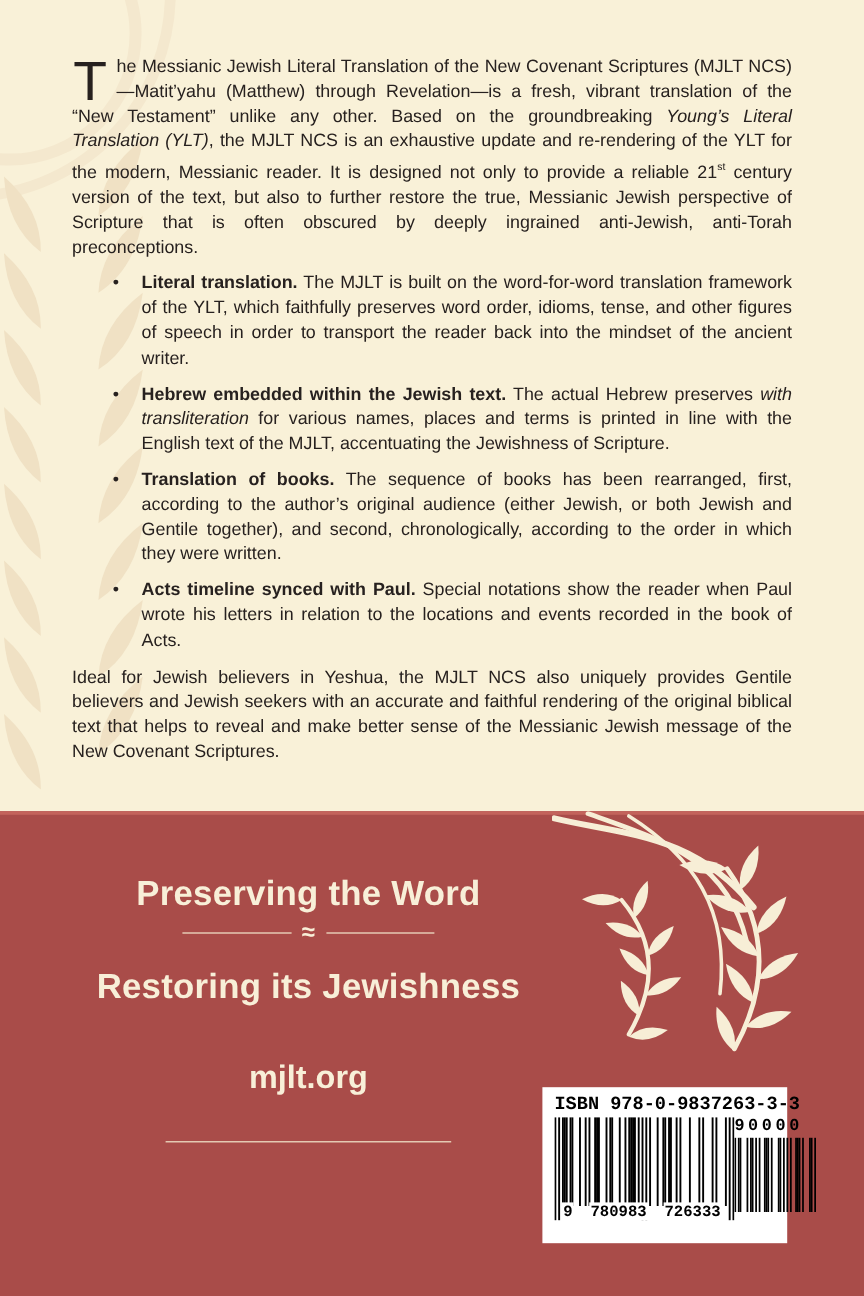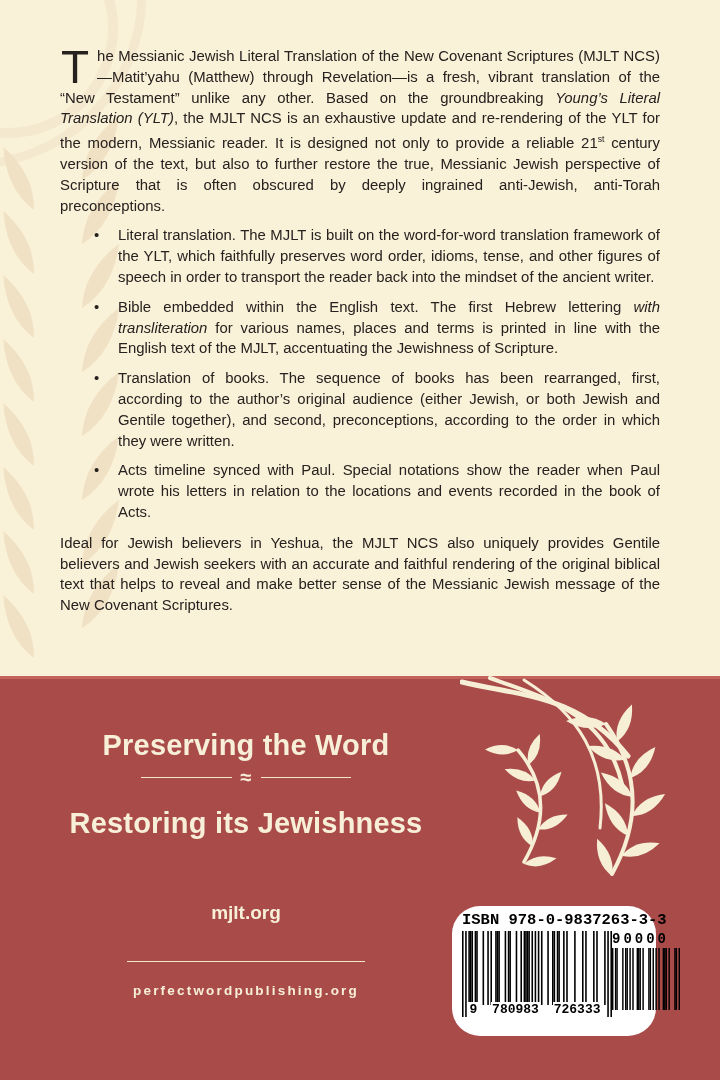--- a/index.html
+++ b/index.html
@@ -6,49 +6,49 @@
   .page{position:relative;width:720px;height:1080px;background:#f9f1d8;overflow:hidden;
         font-family:"Liberation Sans",sans-serif;}
   
   .top{position:relative;height:676px;box-sizing:border-box;padding:46px 60px 0;}
   .watermark{position:absolute;left:0;top:0;z-index:0;pointer-events:none;}
   .content{position:relative;z-index:1;}
   .para{font-size:14.9px;line-height:20.8px;text-align:justify;color:#27211f;margin:0 0 9px;}
   .para:last-child{margin-bottom:0;}
   .dropcap{float:left;font-size:46px;line-height:37px;padding:3px 8px 0 1px;color:#27211f;}
   em{font-style:italic;}
-  .bold{font-weight:normal;}
+  .bold{font-weight:bold;}
   sup{font-size:0.58em;}
   .features{list-style:none;margin:0 0 10px;padding:0;}
   .features li{position:relative;margin:0 0 9px;padding-left:58px;font-size:14.9px;
                line-height:20.8px;text-align:justify;color:#27211f;}
   .dot{position:absolute;left:34px;top:0;font-size:14.9px;}
   
   .footer{position:absolute;left:0;top:676px;width:720px;height:404px;background:#a94c49;
           border-top:3px solid #c3635b;box-sizing:border-box;color:#f8efd8;}
-  .footer-left{position:absolute;left:0;top:0;width:492px;text-align:center;}
+  .footer-left{position:absolute;left:0;top:0;width:492px;text-align:center;padding-left:11px;}
   .tagline{font-weight:bold;font-size:29px;letter-spacing:0.2px;margin-top:24px;}
   .tagline-first{margin-top:50px;}
   .divider{display:flex;align-items:center;justify-content:center;gap:9px;margin:9px auto 9px;width:210px;}
   .divider .dline{flex:1;border-top:1.5px solid #f3e8cd;}
   .divider .tilde{font-size:20px;line-height:0.6;font-weight:bold;}
-  .site{font-weight:bold;font-size:19px;margin-top:62px;}
+  .site{font-weight:bold;font-size:27px;margin-top:43px;}
   .logo{margin-top:37px;line-height:1;}
   .logo-main{font-family:"Liberation Serif",serif;}
   .lp{font-size:39px;letter-spacing:2px;}
   .lrest{font-size:28px;letter-spacing:3px;}
   .lword{font-family:"Liberation Serif",serif;font-style:italic;font-weight:bold;font-size:46px;
          margin-left:3px;position:relative;top:5px;}
   .logo-rule{width:238px;margin:3px auto 5px;border-top:1.5px solid #f3e8cd;}
   .logo-sub{font-family:"Liberation Serif",serif;font-size:13px;letter-spacing:4.5px;}
   .pubsite{margin-top:21px;font-weight:bold;font-size:13.5px;letter-spacing:2.2px;}
   .footer-wheat{position:absolute;right:40px;top:-3px;}
   
   .barcode-box{position:absolute;left:452px;top:227px;width:204px;height:130px;background:#ffffff;
-               box-sizing:border-box;padding:5px 10px 0;color:#000;border-radius:28px;}
+               box-sizing:border-box;padding:5px 10px 0;color:#000;}
   .isbn-label{font-family:"Liberation Mono","DejaVu Sans Mono",monospace;font-weight:bold;
               font-size:15.5px;white-space:nowrap;text-align:center;}
   .bars-row{display:flex;justify-content:space-between;align-items:flex-start;margin-top:2px;}
   .main-bar-wrap{position:relative;width:150px;}
   .ean-digits{position:absolute;top:71px;left:-4px;width:154px;text-align:center;
               font-family:"Liberation Mono","DejaVu Sans Mono",monospace;font-weight:bold;
               font-size:13px;word-spacing:5px;}
   .ean-digits span{background:#fff;padding:0 1px;}
   .addon-wrap{text-align:left;width:68px;}
   .addon-digits{font-family:"Liberation Mono","DejaVu Sans Mono",monospace;font-weight:bold;
@@ -85,24 +85,24 @@
       <p class="para">
         <span class="dropcap">T</span><span>he Messianic Jewish Literal Translation of the New Covenant Scriptures (MJLT NCS)—Matit’yahu (Matthew) through Revelation—is a fresh, vibrant translation of the “New Testament” unlike any other. Based on the groundbreaking </span><em>Young’s Literal Translation (YLT)</em><span>, the MJLT NCS is an exhaustive update and re-rendering of the YLT for the modern, Messianic reader. It is designed not only to provide a reliable 21</span><sup>st</sup><span> century version of the text, but also to further restore the true, Messianic Jewish perspective of Scripture that is often obscured by deeply ingrained anti-Jewish, anti-Torah preconceptions.</span>
       </p>
 
 
       <ul class="features">
         <li>
           <span class="dot">•</span><span class="bold">Literal translation.</span><span></span><em></em><span> The MJLT is built on the word-for-word translation framework of the YLT, which faithfully preserves word order, idioms, tense, and other figures of speech in order to transport the reader back into the mindset of the ancient writer.</span>
         </li>
         <li>
-          <span class="dot">•</span><span class="bold">Bible embedded within the English text.</span><span> The first Hebrew lettering </span><em>with transliteration</em><span> for various names, places and terms is printed in line with the English text of the MJLT, accentuating the Jewishness of Scripture.</span>
-        </li>
-        <li>
-          <span class="dot">•</span><span class="bold">Translation of books.</span><span></span><em></em><span> The sequence of books has been rearranged, first, according to the author’s original audience (either Jewish, or both Jewish and Gentile together), and second, preconceptions, according to the order in which they were written.</span>
+          <span class="dot">•</span><span class="bold">Hebrew embedded within the Jewish text.</span><span> The actual Hebrew preserves </span><em>with transliteration</em><span> for various names, places and terms is printed in line with the English text of the MJLT, accentuating the Jewishness of Scripture.</span>
+        </li>
+        <li>
+          <span class="dot">•</span><span class="bold">Translation of books.</span><span></span><em></em><span> The sequence of books has been rearranged, first, according to the author’s original audience (either Jewish, or both Jewish and Gentile together), and second, chronologically, according to the order in which they were written.</span>
         </li>
         <li>
           <span class="dot">•</span><span class="bold">Acts timeline synced with Paul.</span><span></span><em></em><span> Special notations show the reader when Paul wrote his letters in relation to the locations and events recorded in the book of Acts.</span>
         </li>
       </ul>
 
       <p class="para">Ideal for Jewish believers in Yeshua, the MJLT NCS also uniquely provides Gentile believers and Jewish seekers with an accurate and faithful rendering of the original biblical text that helps to reveal and make better sense of the Messianic Jewish message of the New Covenant Scriptures.</p>
     </div>
   </section>
 
@@ -141,21 +141,20 @@
         <span class="dline"></span>
       </div>
       <div class="tagline">Restoring its Jewishness</div>
 
       <div class="site">mjlt.org</div>
 
       <div class="logo">
         <div class="logo-rule"></div>
       </div>
 
-      <div class="pubsite">perfectwordpublishing.org</div>
     </div>
 
     <div class="barcode-box">
       <div class="isbn-label">ISBN 978-0-9837263-3-3</div>
       <div class="bars-row">
         <div class="main-bar-wrap">
           <svg id="ean13" width="150" height="86">
               <rect x="0.00" y="0" width="1.58" height="86" fill="#000"></rect>
               <rect x="3.16" y="0" width="1.58" height="86" fill="#000"></rect>
               <rect x="6.32" y="0" width="1.58" height="74" fill="#000"></rect>

